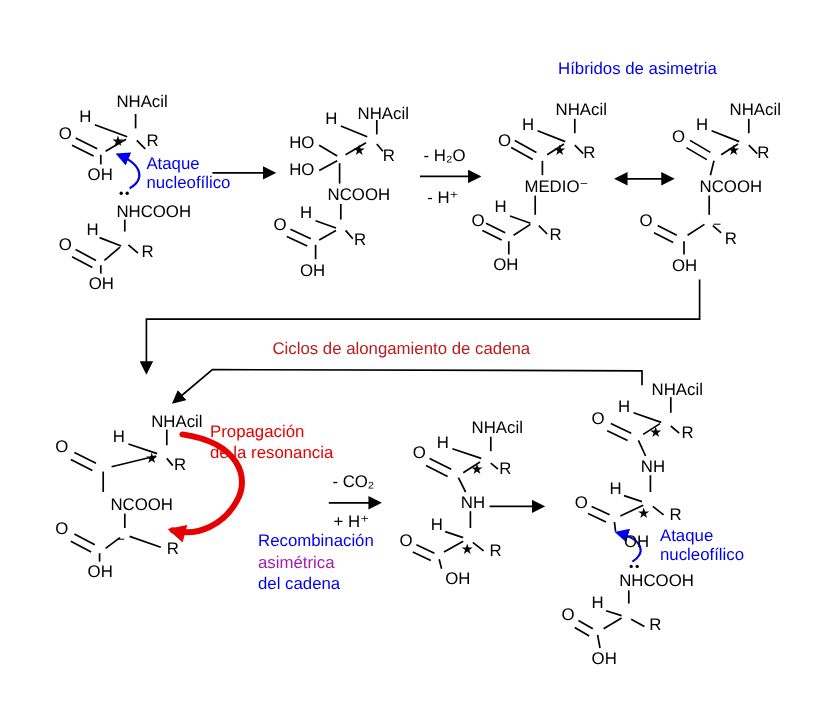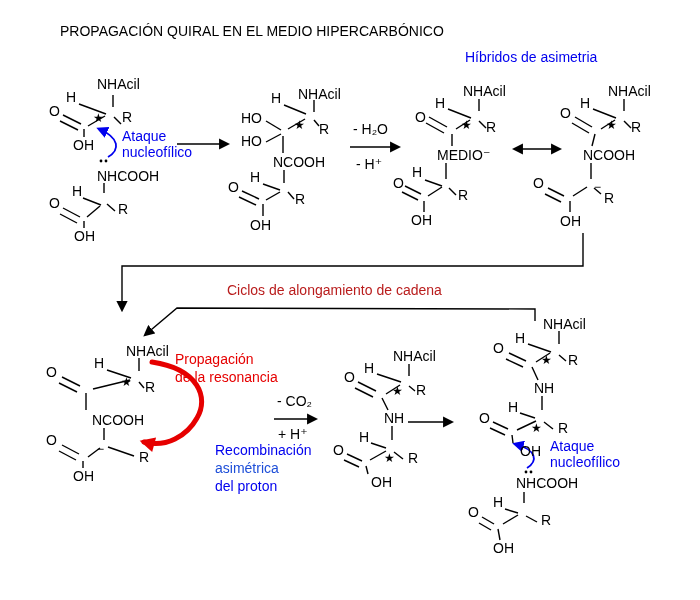--- a/index.html
+++ b/index.html
@@ -174,21 +174,20 @@
       <polyline points="535,321 535,309 177,308 145,335" marker-end="url(#ah)"></polyline>
       <line x1="274" y1="419" x2="316" y2="419" marker-end="url(#ah)"></line>
       <line x1="408" y1="422" x2="452" y2="422" marker-end="url(#ah)"></line>
     </g>
 
     <path class="blue-arrow" d="M108,157 C120,150 120,138 99,129" marker-end="url(#ahb)"></path>
     <path class="blue-arrow" d="M527,468 C538,461 537,450 515,444" marker-end="url(#ahb)"></path>
     <path class="red-arrow" d="M152,362 C199,369 209,398 197,418 C187,436 166,448 144,442" marker-end="url(#ahr)"></path>
   </svg>
 
-  <div id="title">PROPAGACIÓN QUIRAL EN EL MEDIO HIPERCARBÓNICO</div>
   <div id="labels">
       <span class="lbl" style="left: 97px; top: 77px; color: rgb(0, 0, 0);">NHAcil</span>
       <span class="lbl" style="left: 66px; top: 90px; color: rgb(0, 0, 0);">H</span>
       <span class="lbl" style="left: 49px; top: 104px; color: rgb(0, 0, 0);">O</span>
       <span class="lbl" style="left: 93px; top: 112px; font-size: 12px; color: rgb(0, 0, 0);">★</span>
       <span class="lbl" style="left: 122px; top: 110px; color: rgb(0, 0, 0);">R</span>
       <span class="lbl" style="left: 73px; top: 138px; color: rgb(0, 0, 0);">OH</span>
       <span class="lbl" style="left: 97px; top: 169px; color: rgb(0, 0, 0);">NHCOOH</span>
       <span class="lbl" style="left: 72px; top: 184px; color: rgb(0, 0, 0);">H</span>
       <span class="lbl" style="left: 49px; top: 196px; color: rgb(0, 0, 0);">O</span>
@@ -266,18 +265,18 @@
       <span class="lbl" style="left: 122px; top: 129px; color: rgb(0, 0, 238);">Ataque</span>
       <span class="lbl" style="left: 122px; top: 145px; color: rgb(0, 0, 238);">nucleofílico</span>
       <span class="lbl" style="left: 353px; top: 122px; color: rgb(0, 0, 0);">- H₂O</span>
       <span class="lbl" style="left: 356px; top: 157px; color: rgb(0, 0, 0);">- H⁺</span>
       <span class="lbl" style="left: 227px; top: 283px; color: #b91c1c;">Ciclos de alongamiento de cadena</span>
       <span class="lbl" style="left: 175px; top: 352px; color: rgb(230, 0, 0);">Propagación</span>
       <span class="lbl" style="left: 175px; top: 370px; color: rgb(230, 0, 0);">de la resonancia</span>
       <span class="lbl" style="left: 277px; top: 394px; color: rgb(0, 0, 0);">- CO₂</span>
       <span class="lbl" style="left: 278px; top: 427px; color: rgb(0, 0, 0);">+ H⁺</span>
       <span class="lbl" style="left: 215px; top: 443px; color: rgb(0, 0, 238);">Recombinación</span>
-      <span class="lbl" style="left: 215px; top: 461px; color: #1d4ed8;">asimétrica</span>
-      <span class="lbl" style="left: 215px; top: 479px; color: rgb(0, 0, 238);">del proton</span>
+      <span class="lbl" style="left: 215px; top: 461px; color: #a21caf;">asimétrica</span>
+      <span class="lbl" style="left: 215px; top: 479px; color: rgb(0, 0, 238);">del cadena</span>
       <span class="lbl" style="left: 550px; top: 439px; color: rgb(0, 0, 238);">Ataque</span>
       <span class="lbl" style="left: 550px; top: 455px; color: rgb(0, 0, 238);">nucleofílico</span>
     </div>
 </div>
 
 </body></html>

